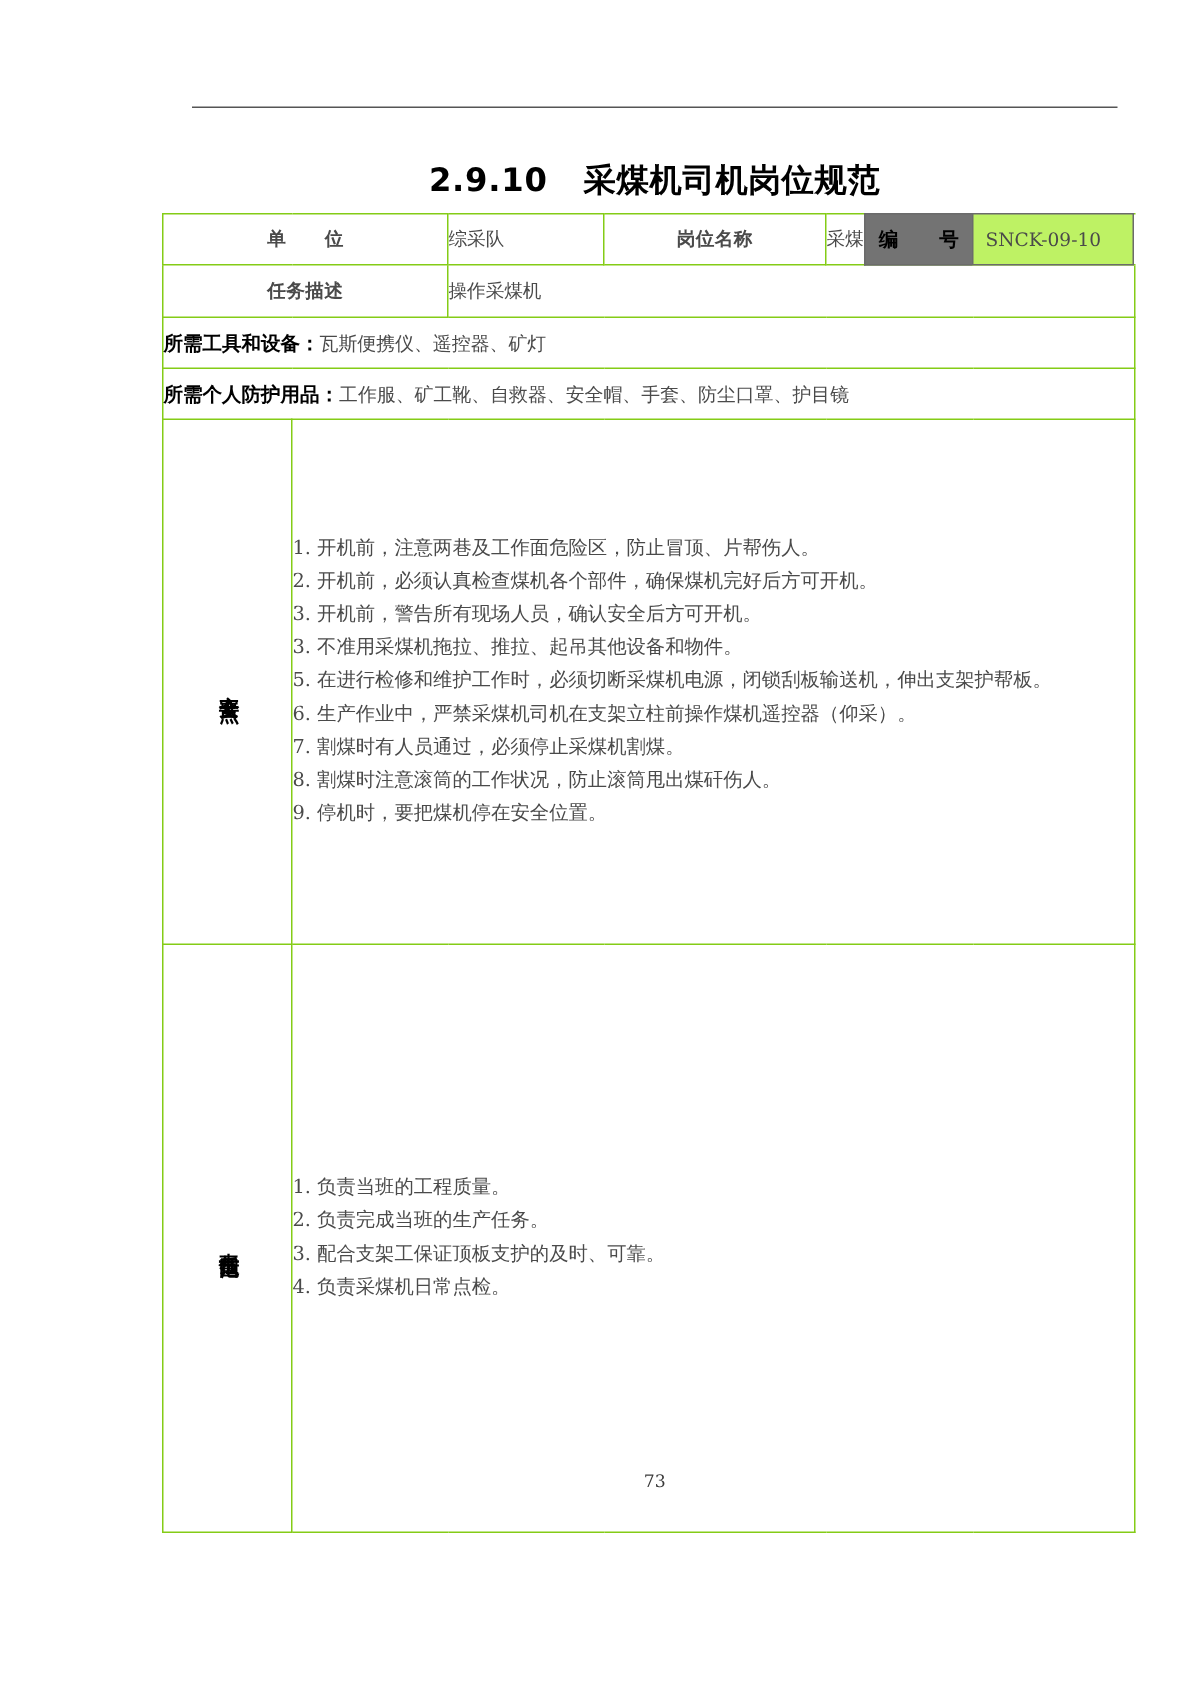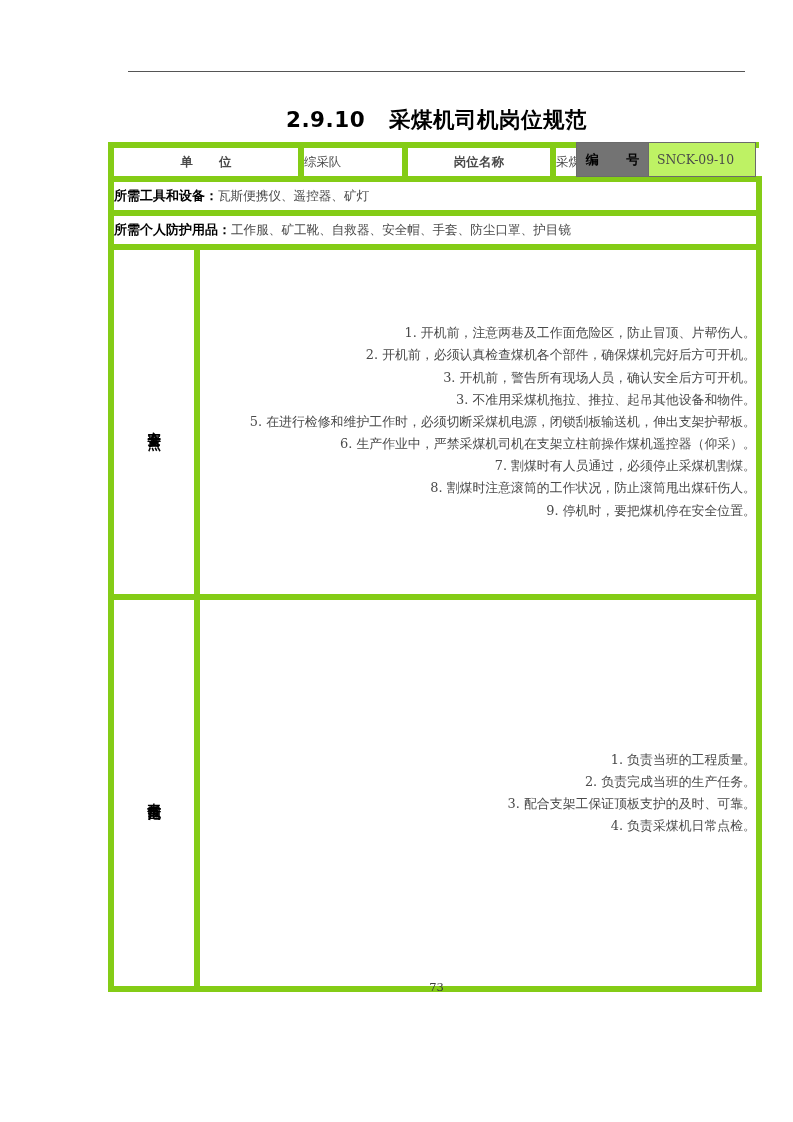--- a/index.html
+++ b/index.html
@@ -51,21 +51,21 @@
   
   .tbl {
     position: absolute;
     left: 68px;
     top: 142px;
     width: 648px;
     border-collapse: collapse;
     table-layout: fixed;
   }
   .tbl td {
-    border: 6px solid #84cc16;
+    border: 1px solid #84cc16;
     padding: 0;
     vertical-align: middle;
     font-size: 12.4px;
     color: #4a4a4a;
   }
   .lbl {
     font-family: "DejaVu Sans", "Liberation Sans", sans-serif;
     font-weight: bold;
     color: #000;
     text-align: center;
@@ -127,21 +127,20 @@
     margin: 0;
     padding: 0;
     list-style: none;
   }
   .content-cell .lines .ln {
     font-family: "DejaVu Serif", "Liberation Serif", serif;
     font-size: 12.9px;
     line-height: 1.72;
     color: #4a4a4a;
     white-space: pre;
-    text-align: right;
   }
 
   .safety-row { height: 350px; }
   .resp-row { height: 392px; }
 
   
   .page-number {
     position: absolute;
     left: 0;
     top: 980px;
@@ -175,20 +174,24 @@
         <tr class="row-h1">
       <td colspan="2" class="lbl">
         <span class="spread">单　位</span>
       </td>
       <td class="cell-pad">综采队</td>
       <td class="lbl">岗位名称</td>
       <td class="cell-pad">采煤机司机</td>
       <td style="border-right:none"></td>
     </tr>
 
+    <tr class="row-h2">
+      <td colspan="2" class="lbl">任务描述</td>
+      <td colspan="4" class="cell-pad">操作采煤机</td>
+    </tr>
 
     <tr class="row-h3">
       <td colspan="6" class="cell-pad">
         <span class="inline-head">所需工具和设备：</span><span class="inline-body">瓦斯便携仪、遥控器、矿灯</span>
       </td>
     </tr>
 
     <tr class="row-h3">
       <td colspan="6" class="cell-pad">
         <span class="inline-head">所需个人防护用品：</span><span class="inline-body">工作服、矿工靴、自救器、安全帽、手套、防尘口罩、护目镜</span>

